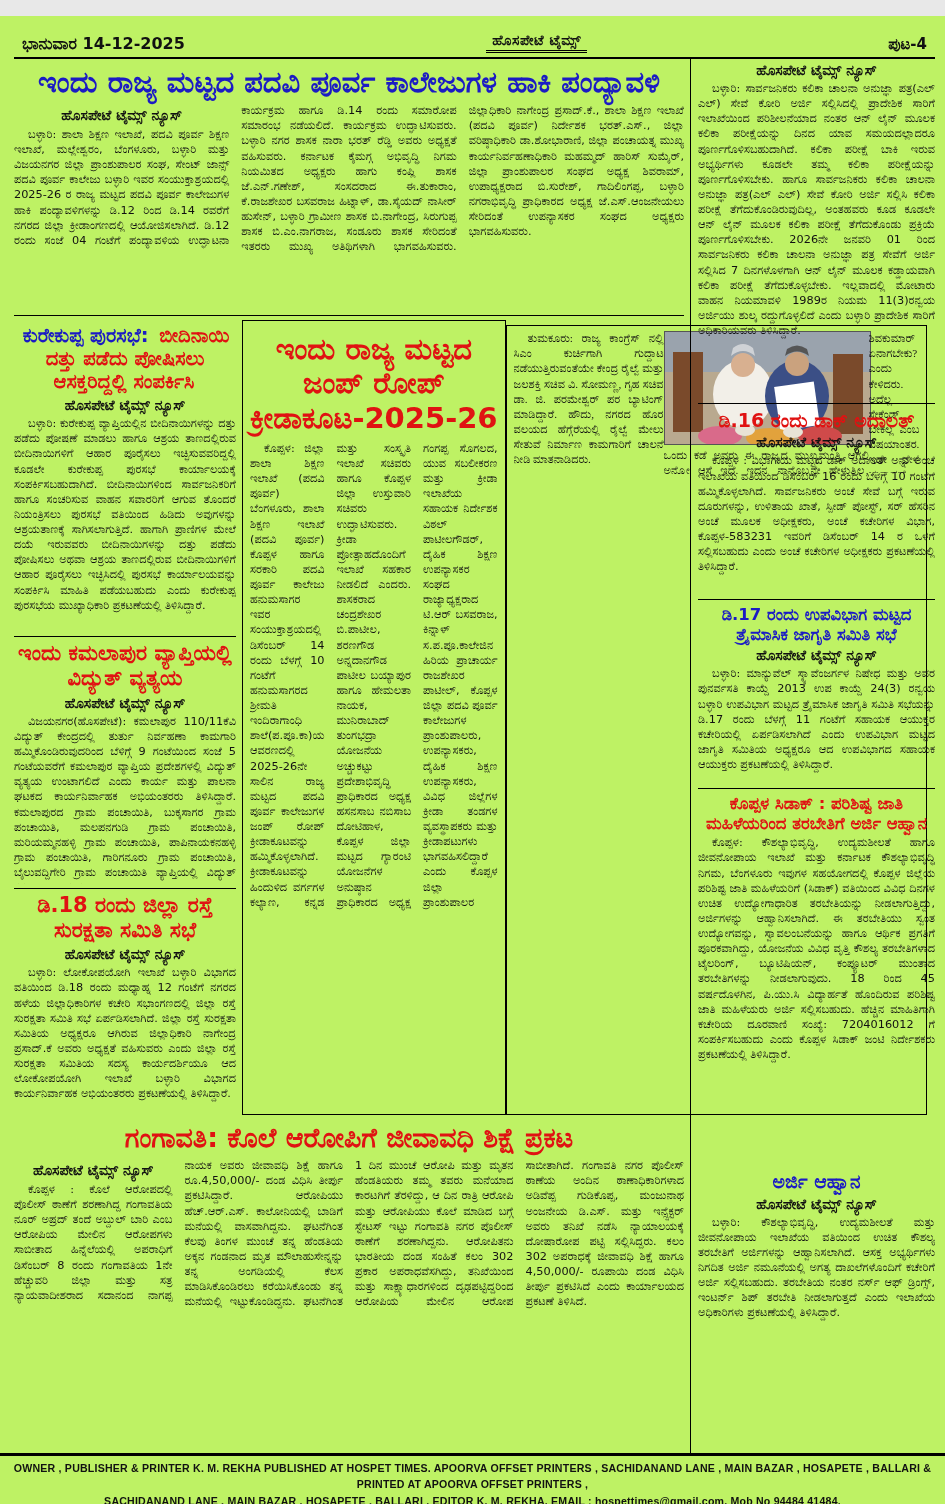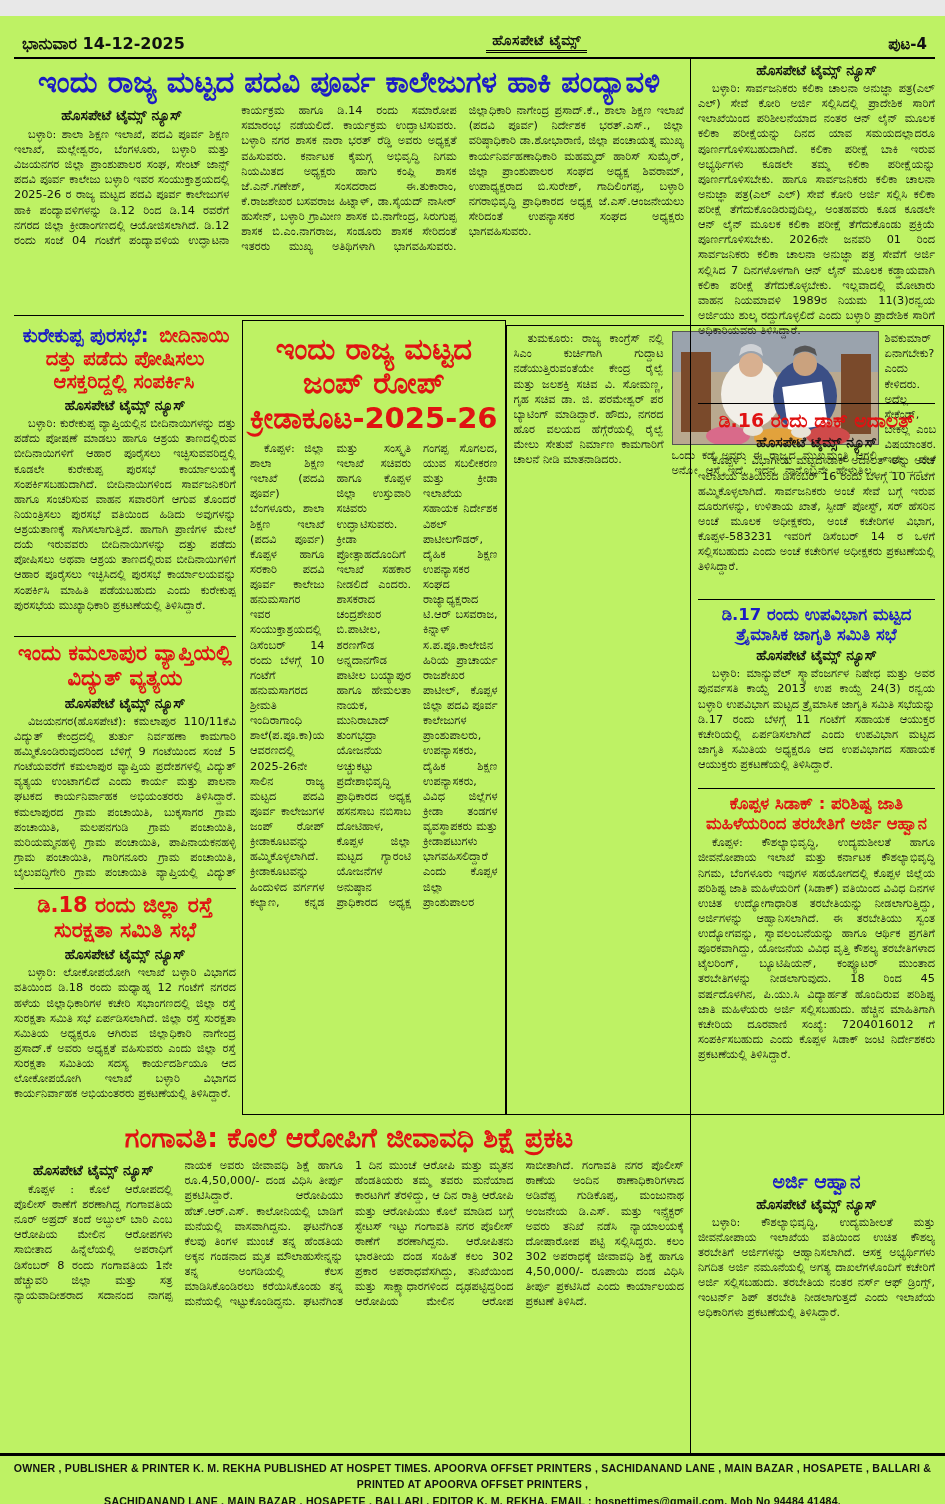--- a/index.html
+++ b/index.html
@@ -45,21 +45,21 @@
 
   .sub-art .hl{font-size:19.5px;margin:4px 2px;}
   .sub-body{overflow:hidden;}
 
   .box{border:1.5px solid #000;padding:5px 7px;box-sizing:border-box;}
   .jumprope-hl{font-size:29px;margin:6px 0;}
   .jumprope-body{height:478px;overflow:hidden;}
 
   .cm-box{margin-top:5px;flex:1;}
   .cm-hl{font-size:21px;margin:2px 0 5px 0;}
-  .cm-flex{display:flex;gap:8px;}
+  .cm-flex{display:flex;gap:0;font-family:Liberation Serif, serif;}
   .cm-colL{width:150px;flex:0 0 150px;overflow:hidden;height:142px;}
   .cm-colC{width:205px;flex:0 0 205px;display:flex;flex-direction:column;}
   .cm-colR{flex:1;overflow:hidden;height:142px;}
   .photo{width:205px;height:112px;border:1px solid #555;display:block;}
 
   
   .gang-hl{font-size:27px;margin:7px 0 4px 0;}
   .gang-body{height:252px;overflow:hidden;}
 
   

